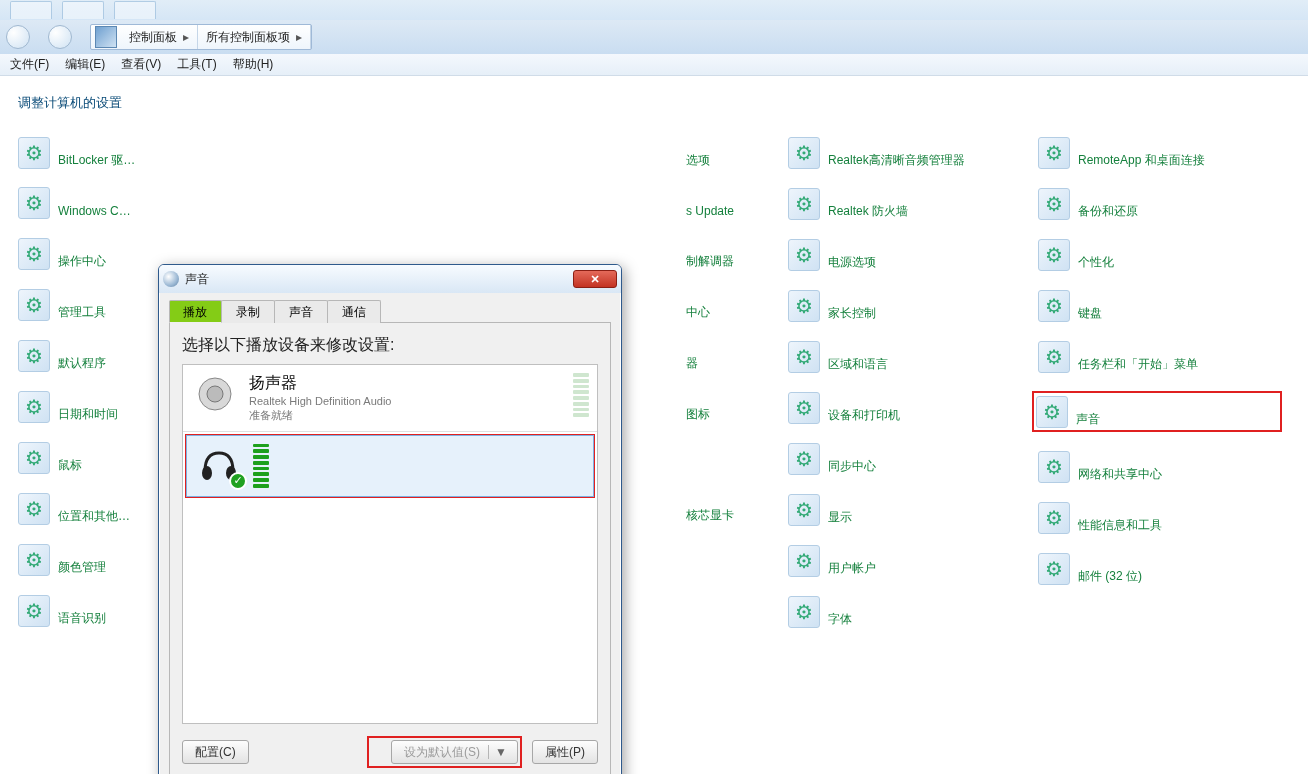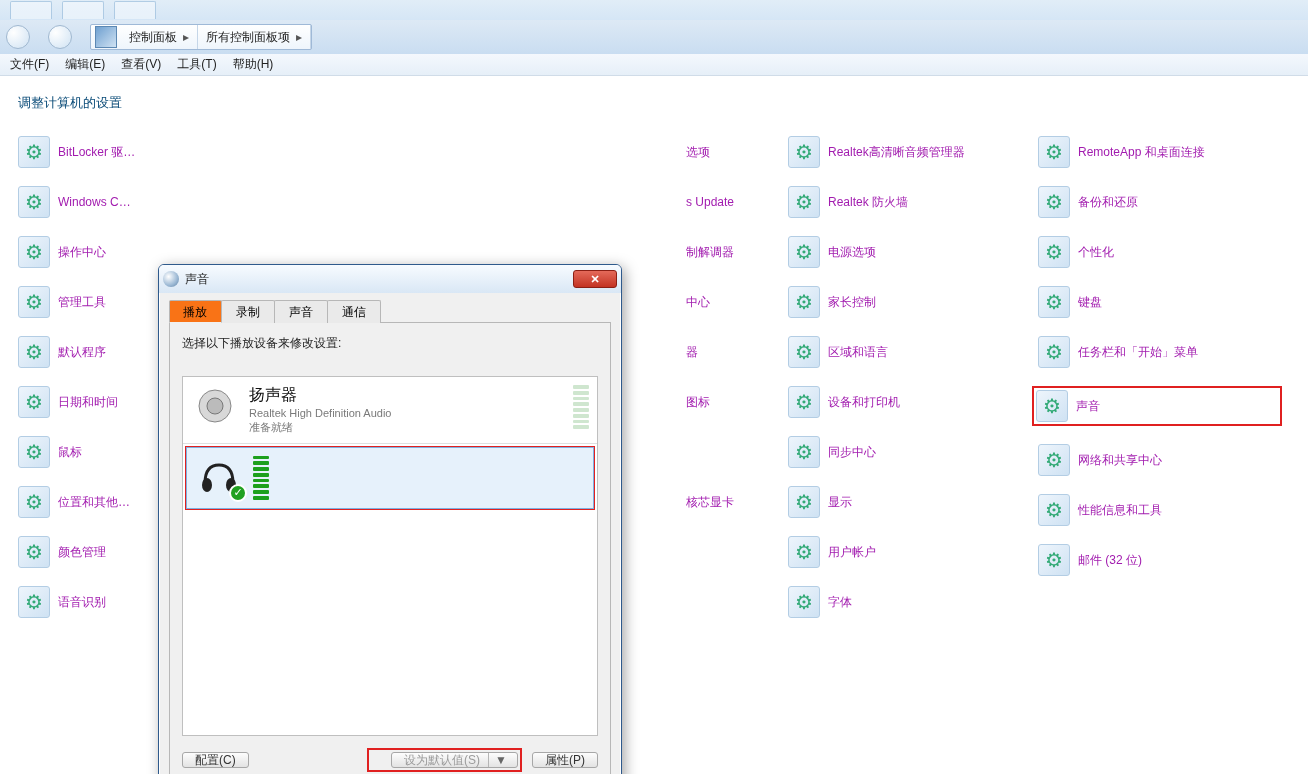--- a/index.html
+++ b/index.html
@@ -11,50 +11,50 @@
   .addr-box { flex: 0 0 auto; display:flex; align-items:center; height:26px; border:1px solid #9fb9d7; background:linear-gradient(180deg,#fff,#eef5fc); border-radius:2px; }
   .addr-icon { width:22px; height:22px; margin:0 4px; background:linear-gradient(135deg,#6fa0d0,#cfe2f3); border:1px solid #5c88b3;}
   .crumb { font-size:12px; color:#222; padding:0 8px; height:100%; display:flex; align-items:center; border-right:1px solid #c5d6e8;}
   .crumb:after { content:"▸"; margin-left:6px; color:#555;}
   .menubar { height: 22px; background: linear-gradient(180deg,#f4f8fd,#e6eff8); display:flex; align-items:center; padding:0 4px; gap:4px; border-bottom:1px solid #d0dce8;}
   .menuitem { font-size:12px; color:#222; padding:2px 6px; }
   .page-title { font-size:13px; color:#0a4b78; padding:18px 0 4px 18px; }
   .cp-area { position:relative; padding:20px 0 0 12px; }
   .cp-item { display:flex; align-items:center; gap:8px; padding-left:6px; }
   .cp-icon { width:32px; height:32px; flex:0 0 32px; display:flex; align-items:center; justify-content:center; font-size:20px; color:#3a7; background:linear-gradient(135deg,#eef5fc,#cfe2f3); border:1px solid #b3cde4; border-radius:3px;}
-  .cp-label { font-size:12px; color:#a21caf; white-space:nowrap; }
+  .cp-label { font-size:12px; color:#15803d; white-space:nowrap;margin-top:16px; }
   .highlight-box { border:2px solid #e02020; padding:2px;}
 
   
   .dialog { position:absolute; left:158px; top:148px; width:464px; height:562px; border:1px solid #2f5a8c; border-radius:6px; background:#f0f0f0; box-shadow: 0 0 0 1px #fff inset, 3px 3px 14px rgba(0,0,0,.35); overflow:hidden;}
   .dlg-title { height:28px; background:linear-gradient(180deg,#f7fbff,#d9e7f5); display:flex; align-items:center; gap:6px; padding:0 4px;}
   .dlg-title-icon { width:16px; height:16px; background: radial-gradient(circle at 35% 35%, #fff, #9bb8d4 60%, #5a7da0); border-radius:50%;}
   .dlg-title-text { font-size:12px; color:#222; flex:1;}
   .dlg-close { width:44px; height:18px; background:linear-gradient(180deg,#e46a5a,#c33323); border:1px solid #8b1f14; border-radius:3px; display:flex; align-items:center; justify-content:center; color:#fff; font-weight:bold; font-size:11px;}
   .dlg-body { padding:6px 10px 10px 10px;}
   .tabstrip { display:flex; border-bottom:1px solid #b7b7b7; height:24px; }
   .tab { font-size:12px; padding:3px 14px; border:1px solid #b7b7b7; border-bottom:none; background:#eaeaea; margin-right:-1px; border-radius:2px 2px 0 0; position:relative; top:1px;}
-  .tab.active { background:#f97316; border-bottom:1px solid #f0f0f0; z-index:1;padding-left:13px;}
+  .tab.active { background:#84cc16; border-bottom:1px solid #f0f0f0; z-index:1;padding-left:13px;}
   .tabpage { border:1px solid #b7b7b7; border-top:none; padding:12px; height:460px; background:#f0f0f0;}
-  .instruction { font-size:12px; color:#222; margin-bottom:24px;}
+  .instruction { font-size:16px; color:#222; margin-bottom:8px;}
   .device-list { border:1px solid #bfbfbf; background:#fff; height:360px; overflow:hidden;}
   .device { display:flex; align-items:flex-start; padding:8px; gap:10px; border-bottom:1px solid #e0e0e0;}
   .device.selected { background:#e6f1fb; border:1px solid #7eb0e0; margin:-1px;}
   .dev-icon { width:48px; height:42px; position:relative; display:flex; align-items:center; justify-content:center;}
   .dev-icon svg { width:44px; height:40px;}
   .dev-check { position:absolute; right:-4px; bottom:-4px; width:18px; height:18px; background:#21a121; border-radius:50%; border:2px solid #fff; display:flex; align-items:center; justify-content:center; color:#fff; font-size:11px;}
   .dev-text { flex:1; }
   .dev-name { font-size:16px; color:#111; }
   .dev-sub { font-size:11px; color:#7a7a7a; line-height:1.3;}
   .level { width:16px; height:44px; display:flex; flex-direction:column-reverse; gap:2px;}
   .level i { display:block; height:4px; background:#cfe6cf; border-radius:1px;}
   .level.full i:nth-child(-n+8){ background:#1da01d;}
   .red-frame { border:2px solid #e02020;}
   .btnrow { display:flex; align-items:center; gap:10px; margin-top:12px;}
-  .wbtn { height:16px; font-size:12px; border:1px solid #a7a7a7; background:linear-gradient(180deg,#fdfdfd,#e3e3e3); border-radius:3px; padding:0 12px; display:inline-flex; align-items:center; justify-content:center; color:#333;}
+  .wbtn { height:24px; font-size:12px; border:1px solid #a7a7a7; background:linear-gradient(180deg,#fdfdfd,#e3e3e3); border-radius:3px; padding:0 12px; display:inline-flex; align-items:center; justify-content:center; color:#333;}
   .wbtn.disabled { color:#9b9b9b;margin-left:20px; }
   .wbtn.split { padding-right:4px;}
   .wbtn.split .caret { border-left:1px solid #b5b5b5; margin-left:8px; padding:0 6px; color:#666;}
   .spacer { flex:1;}
   .cp-columns { display:flex; gap:0; }
   .col { width: 250px; display:flex; flex-direction:column; gap:18px; }
   .col.c2 { width:230px;}
   .col.c3 { width:250px;}
   .col.c4 { width:250px;}
   .col.c5 { width:250px;}

